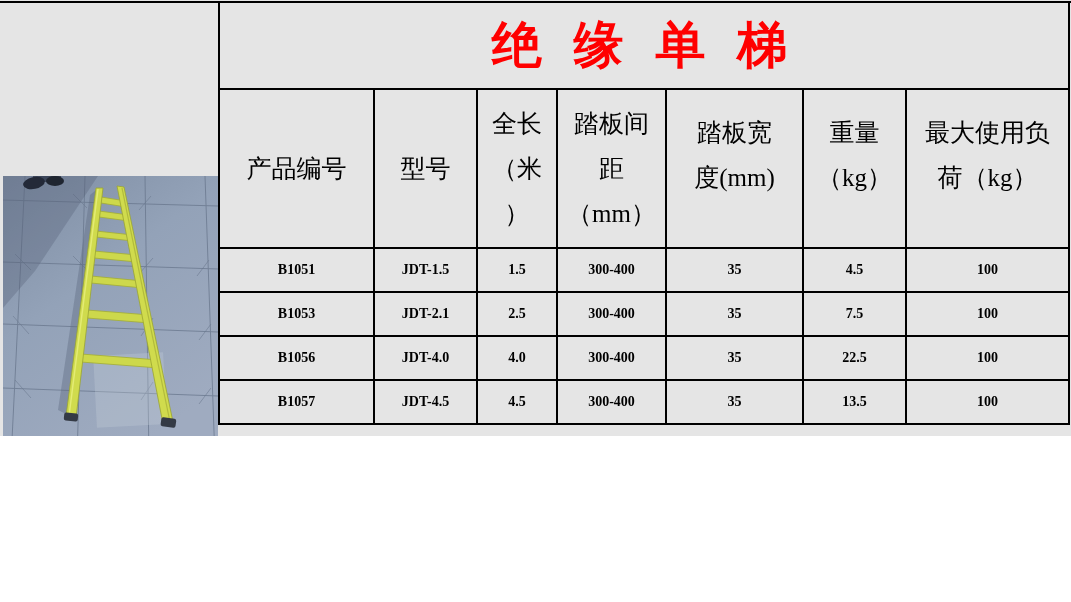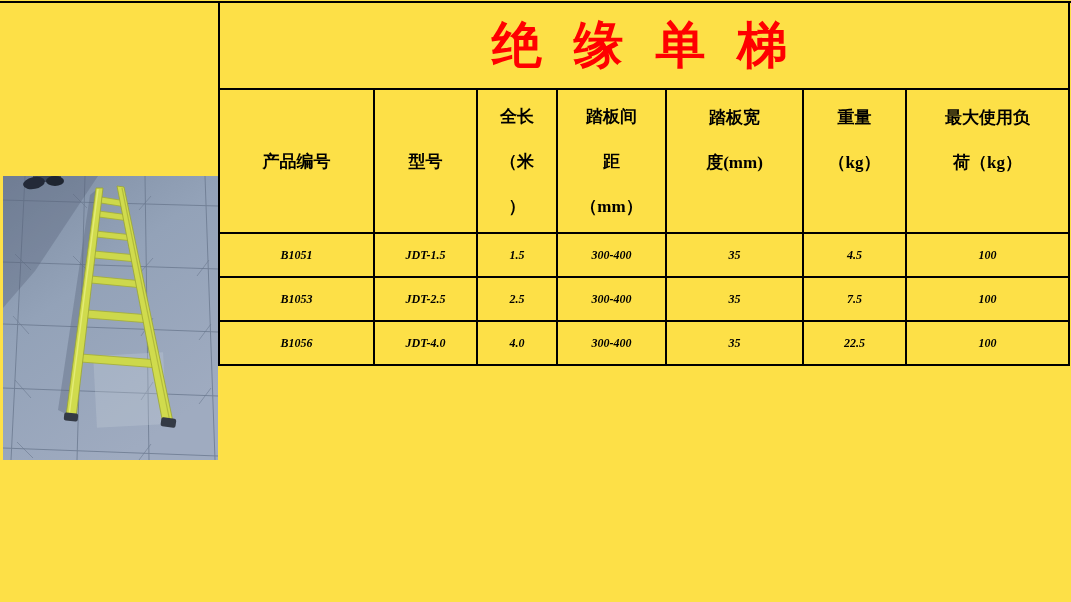--- a/index.html
+++ b/index.html
@@ -1,41 +1,41 @@
 <!DOCTYPE html>
 <html><head>
 <meta charset="utf-8">
 <style>
   html,body { margin:0; padding:0; background:#ffffff; }
   .page {
-    position:relative; width:1071px; height:602px;
-    background:#fde047; overflow:hidden;
+    position:relative; width:1071px; height:436px;
+    background:#e5e5e5; overflow:hidden;
     font-family:"Liberation Serif", serif; color:#000;
   }
   .top-rule { position:absolute; left:0; top:1px; width:1071px; height:2px; background:#000; }
 
   .photo-pane { position:absolute; left:3px; top:176px; width:215px; height:284px; }
   .photo-pane svg { display:block; width:215px; height:284px; }
 
   .table-pane { position:absolute; left:218px; top:1px; }
   table.spec { border-collapse:collapse; table-layout:fixed; width:850px; }
   table.spec td, table.spec th { border:2px solid #000; text-align:center; padding:0; overflow:hidden; }
 
   .title-cell {
     height:85px; vertical-align:middle;
     color:#ff0000; font-family:"Liberation Sans", sans-serif;
     font-weight:bold; font-size:50px; letter-spacing:9px; white-space:nowrap;
   }
   .hcell {
     height:137px; vertical-align:middle;
-    font-weight:bold; font-size:17px; line-height:45px;
+    font-weight:normal; font-size:25px; line-height:45px;
   }
-  .hcell.top { vertical-align:top; padding-top:5px; }
+  .hcell.top { vertical-align:top; padding-top:20px; }
   .hline { display:block; }
-  tr.drow td { height:42px; font-size:12px; font-weight:bold; line-height:42px;font-style:italic; }
+  tr.drow td { height:42px; font-size:14px; font-weight:bold; line-height:42px; }
 </style>
 </head>
 <body>
 
 <div class="page">
   <div class="top-rule"></div>
 
   <div class="photo-pane">
     <svg viewBox="0 0 215 284" xmlns="http://www.w3.org/2000/svg">
       <defs>
@@ -158,32 +158,41 @@
           <td>B1051</td>
           <td>JDT-1.5</td>
           <td>1.5</td>
           <td>300-400</td>
           <td>35</td>
           <td>4.5</td>
           <td>100</td>
         </tr>
         <tr class="drow">
           <td>B1053</td>
-          <td>JDT-2.5</td>
+          <td>JDT-2.1</td>
           <td>2.5</td>
           <td>300-400</td>
           <td>35</td>
           <td>7.5</td>
           <td>100</td>
         </tr>
         <tr class="drow">
           <td>B1056</td>
           <td>JDT-4.0</td>
           <td>4.0</td>
           <td>300-400</td>
           <td>35</td>
           <td>22.5</td>
           <td>100</td>
         </tr>
+        <tr class="drow">
+          <td>B1057</td>
+          <td>JDT-4.5</td>
+          <td>4.5</td>
+          <td>300-400</td>
+          <td>35</td>
+          <td>13.5</td>
+          <td>100</td>
+        </tr>
       </tbody>
     </table>
   </div>
 </div>
 
 </body></html>

